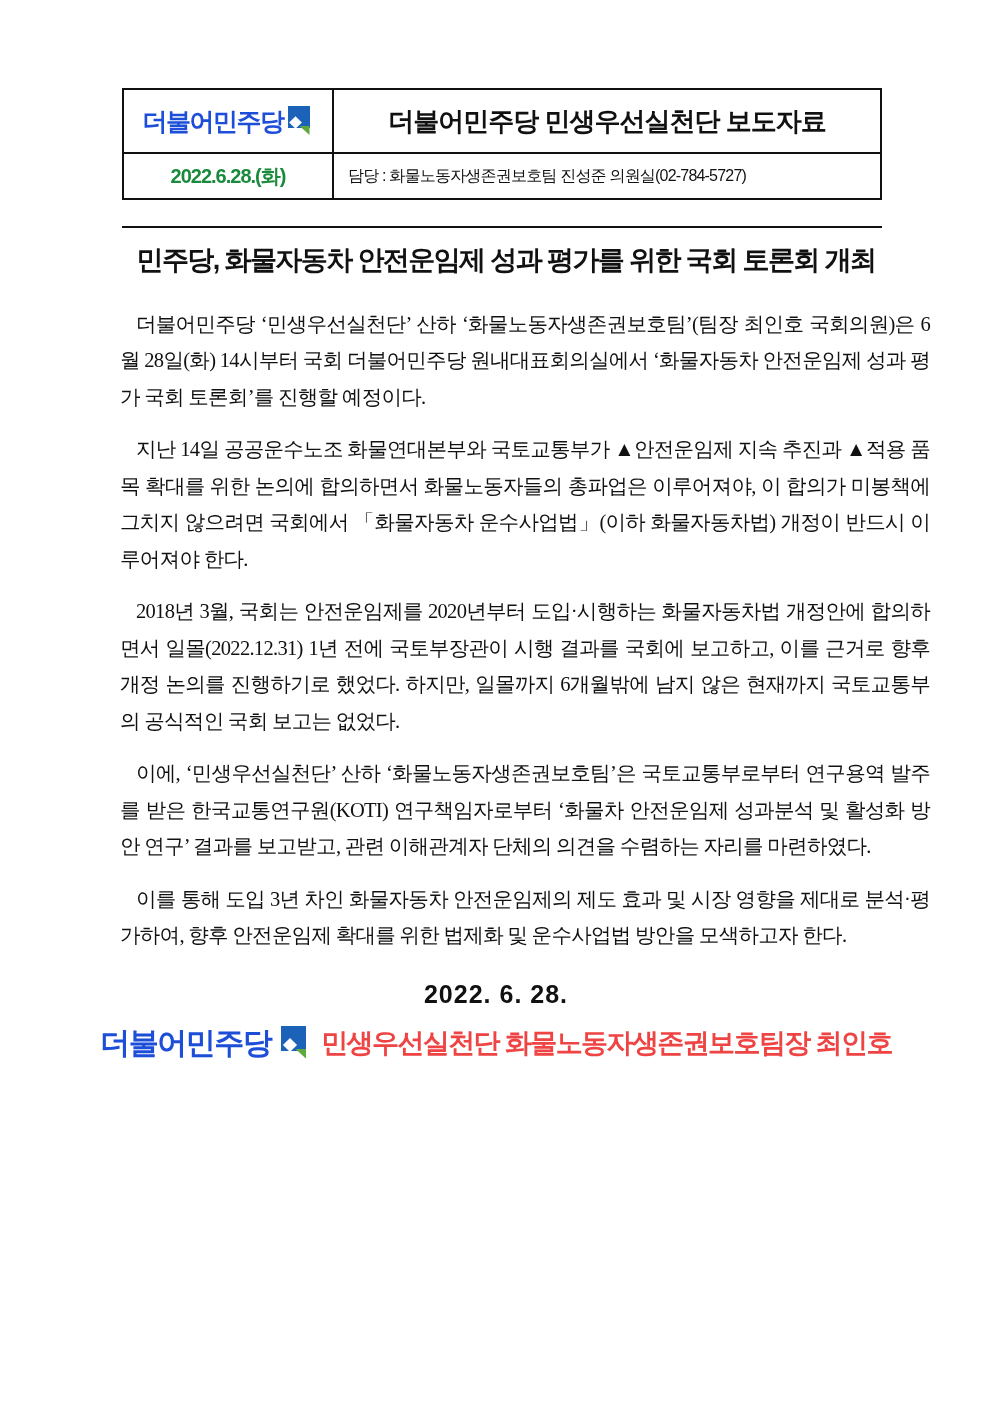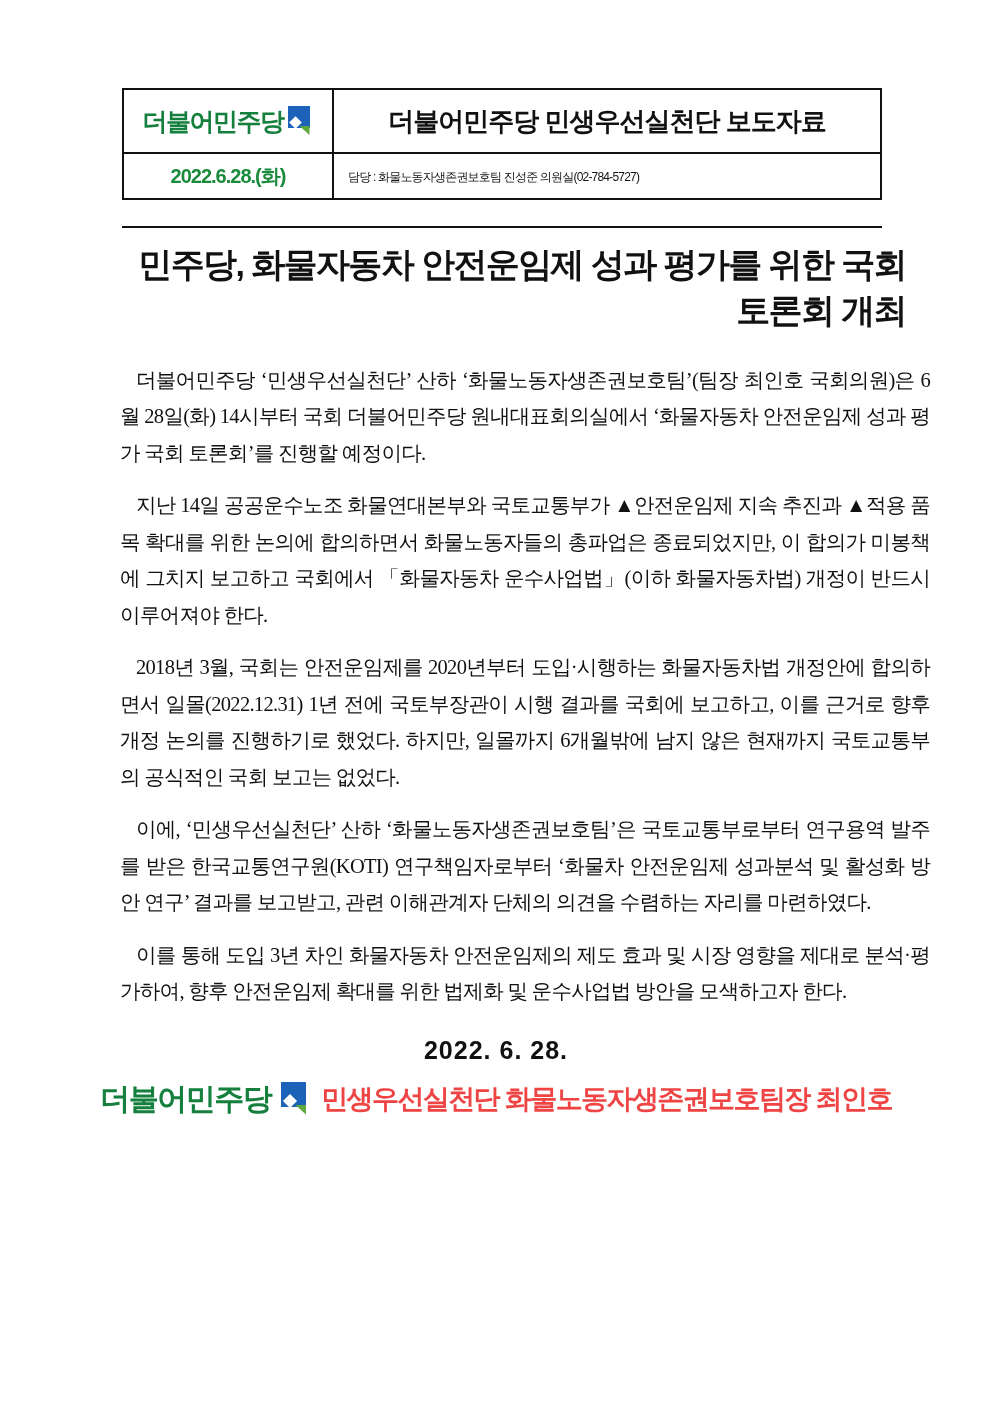--- a/index.html
+++ b/index.html
@@ -63,21 +63,21 @@
     align-items: center;
     justify-content: center;
     gap: 4px;
     height: 100%;
   }
   .logo-text {
     font-family: "Liberation Sans", sans-serif;
     font-weight: bold;
     font-size: 25px;
     letter-spacing: -1.5px;
-    color: #15803d;
+    color: #1d4ed8;
     line-height: 1;
   }
   .logo-mark {
     width: 26px;
     height: 30px;
     position: relative;
     display: inline-block;
   }
   .logo-mark .sq {
     position: absolute;
@@ -109,39 +109,39 @@
   }
   .header-title-text {
     font-family: "Liberation Sans", sans-serif;
     font-weight: bold;
     font-size: 26px;
     letter-spacing: -1px;
     color: #111;
   }
   .contact-text {
     font-family: "Liberation Sans", sans-serif;
-    font-size: 12px;
+    font-size: 16px;
     letter-spacing: -0.8px;
     color: #111;
   }
 
   
   .rule {
     width: 760px;
     margin: 26px 0 0 60px;
     border: 0;
     border-top: 2px solid #111;
   }
   .doc-title {
     width: 800px;
     margin: 14px 0 0 44px;
-    text-align: right;
-    font-family: "Liberation Sans", sans-serif;
-    font-weight: bold;
-    font-size: 34px;
+    text-align: center;
+    font-family: "Liberation Sans", sans-serif;
+    font-weight: bold;
+    font-size: 27px;
     letter-spacing: -1.6px;
     color: #111;
   }
 
   
   .body-wrap {
     width: 810px;
     margin: 28px 0 0 58px;
   }
   .para {
@@ -221,21 +221,21 @@
     </tr>
   </tbody>
     </table>
 
   <hr class="rule">
 
   <div class="doc-title">민주당, 화물자동차 안전운임제 성과 평가를 위한 국회 토론회 개최</div>
 
   <div class="body-wrap">
     <p class="para">더불어민주당 ‘민생우선실천단’ 산하 ‘화물노동자생존권보호팀’(팀장 최인호 국회의원)은 6월 28일(화) 14시부터 국회 더불어민주당 원내대표회의실에서 ‘화물자동차 안전운임제 성과 평가 국회 토론회’를 진행할 예정이다.</p>
-    <p class="para">지난 14일 공공운수노조 화물연대본부와 국토교통부가 ▲안전운임제 지속 추진과 ▲적용 품목 확대를 위한 논의에 합의하면서 화물노동자들의 총파업은 종료되었지만, 이 합의가 미봉책에 그치지 보고하고 국회에서 「화물자동차 운수사업법」(이하 화물자동차법) 개정이 반드시 이루어져야 한다.</p>
+    <p class="para">지난 14일 공공운수노조 화물연대본부와 국토교통부가 ▲안전운임제 지속 추진과 ▲적용 품목 확대를 위한 논의에 합의하면서 화물노동자들의 총파업은 이루어져야, 이 합의가 미봉책에 그치지 않으려면 국회에서 「화물자동차 운수사업법」(이하 화물자동차법) 개정이 반드시 이루어져야 한다.</p>
     <p class="para">2018년 3월, 국회는 안전운임제를 2020년부터 도입·시행하는 화물자동차법 개정안에 합의하면서 일몰(2022.12.31) 1년 전에 국토부장관이 시행 결과를 국회에 보고하고, 이를 근거로 향후 개정 논의를 진행하기로 했었다. 하지만, 일몰까지 6개월밖에 남지 않은 현재까지 국토교통부의 공식적인 국회 보고는 없었다.</p>
     <p class="para">이에, ‘민생우선실천단’ 산하 ‘화물노동자생존권보호팀’은 국토교통부로부터 연구용역 발주를 받은 한국교통연구원(KOTI) 연구책임자로부터 ‘화물차 안전운임제 성과분석 및 활성화 방안 연구’ 결과를 보고받고, 관련 이해관계자 단체의 의견을 수렴하는 자리를 마련하였다.</p>
     <p class="para">이를 통해 도입 3년 차인 화물자동차 안전운임제의 제도 효과 및 시장 영향을 제대로 분석·평가하여, 향후 안전운임제 확대를 위한 법제화 및 운수사업법 방안을 모색하고자 한다.</p>
   </div>
 
   <div class="footer-date">2022. 6. 28.</div>
 
   <div class="footer-sign">
     <span class="logo-text">더불어민주당</span>
     <span class="logo-mark">

